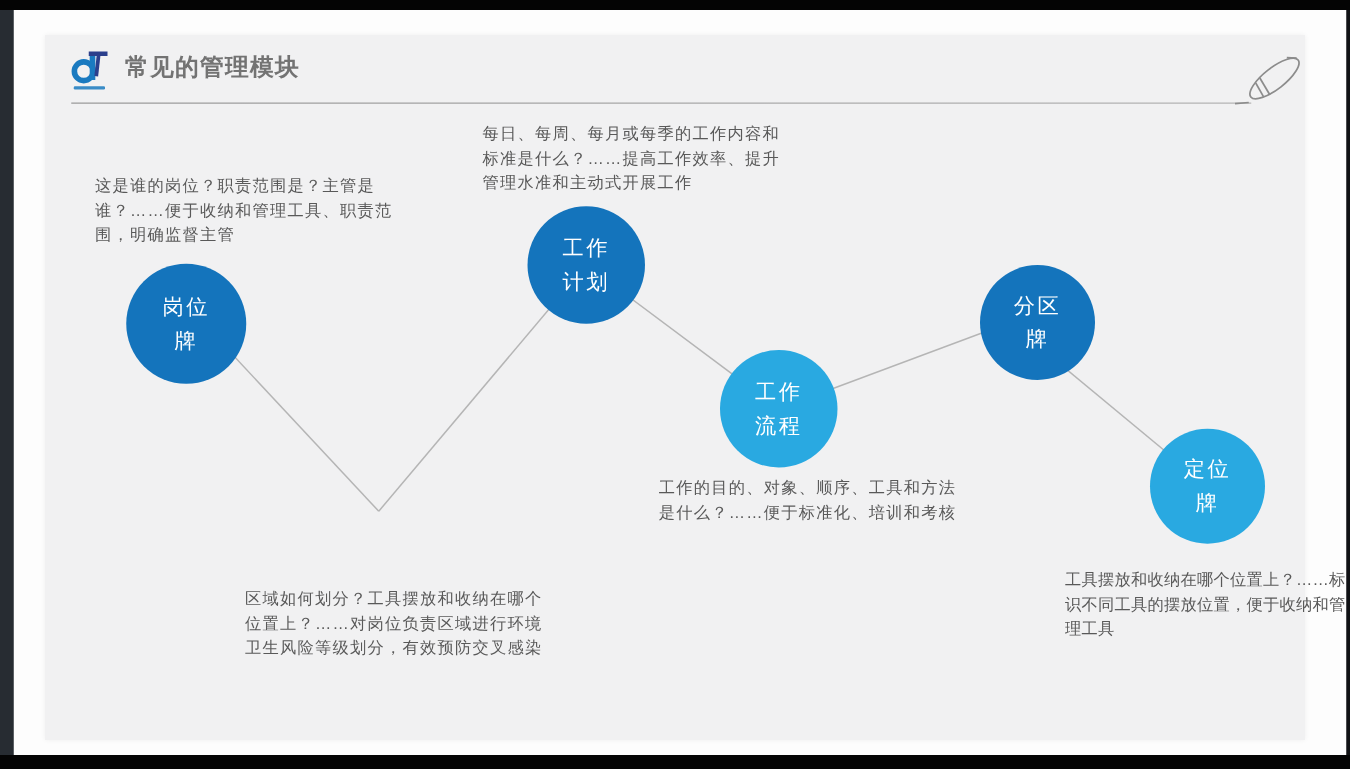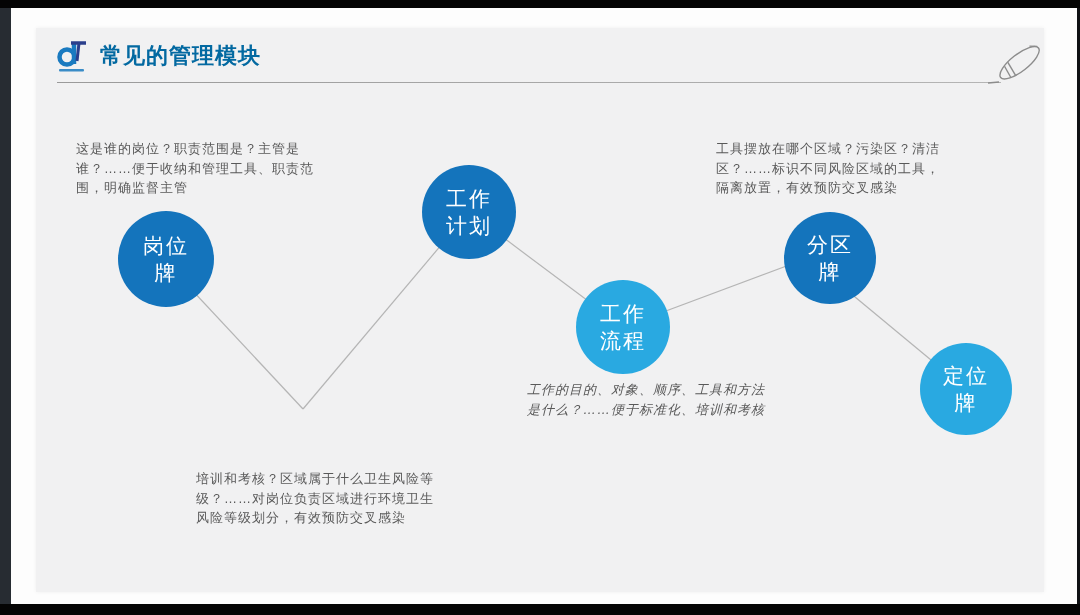--- a/index.html
+++ b/index.html
@@ -17,56 +17,56 @@
   
   .slide{
     position:absolute;left:36px;top:28px;width:1008px;height:564px;
     background:#f1f1f2;box-shadow:0 0 4px rgba(0,0,0,0.06);
   }
 
   
   .logo{position:absolute;left:19px;top:9px;width:34px;height:38px;}
   .page-title{
     position:absolute;left:64px;top:13px;
-    font-size:22px;font-weight:bold;color:#0369a1;letter-spacing:1px;
+    font-size:19px;font-weight:bold;color:#737373;letter-spacing:1px;
   }
   .header-rule{
     position:absolute;left:21px;top:54px;width:944px;height:1px;
     background:linear-gradient(to right,#9a9a9a,#b5b5b5);
   }
   .pen{position:absolute;left:952px;top:8px;width:60px;height:52px;}
 
   
   .connectors{position:absolute;left:0;top:0;width:1008px;height:564px;}
 
   
   .node{
     position:absolute;border-radius:50%;
     display:flex;flex-direction:column;align-items:center;justify-content:center;
-    color:#fff;font-size:21px;font-weight:500;letter-spacing:2px;line-height:27px;
+    color:#fff;font-size:17px;font-weight:500;letter-spacing:2px;line-height:27px;
     text-align:center;
   }
   .node.dark{background:#1474bc;}
   .node.light{background:#29a9e1;}
-  .n-post  {left:82px; top:183px;width:96px;height:96px;}
+  .n-post  {left:65px; top:183px;width:96px;height:96px;}
   .n-plan  {left:386px;top:137px;width:94px;height:94px;}
   .n-risk  {left:220px;top:334px;width:94px;height:94px;}
   .n-flow  {left:540px;top:252px;width:94px;height:94px;}
   .n-zone  {left:748px;top:184px;width:92px;height:92px;}
   .n-locate{left:884px;top:315px;width:92px;height:92px;text-align:right;}
 
   
   .desc{
     position:absolute;font-size:13px;color:#595959;letter-spacing:1px;
     line-height:19.5px;text-align:left;
   }
   .d-post  {left:40px; top:111px;width:242px;}
   .d-plan  {left:350px;top:69px; width:248px;}
   .d-zone  {left:680px;top:111px;width:234px;}
-  .d-flow  {left:491px;top:352px;width:250px;font-style:italic;}
+  .d-flow  {left:491px;top:352px;width:250px;}
   .d-risk  {left:160px;top:441px;width:248px;}
   .d-locate{left:816px;top:426px;width:228px;letter-spacing:0.2px;}
 </style>
 </head>
 <body>
 
 <div class="stage">
   <div class="bar-top"></div>
   <div class="bar-left"></div>
   <div class="bar-right"></div>
@@ -120,18 +120,19 @@
     <div class="node dark n-zone">
       <span>分区</span>
       <span>牌</span>
     </div>
     <div class="node light n-locate">
       <span>定位</span>
       <span>牌</span>
     </div>
 
     <div class="desc d-post">这是谁的岗位？职责范围是？主管是谁？……便于收纳和管理工具、职责范围，明确监督主管</div>
-    <div class="desc d-zone">工具摆放在哪个区域？污染区？清洁区？……标识不同风险区域的工具，隔离放置，有效预防交叉感染</div>
+    <div class="desc d-plan">每日、每周、每月或每季的工作内容和标准是什么？……提高工作效率、提升管理水准和主动式开展工作</div>
     <div class="desc d-flow">工作的目的、对象、顺序、工具和方法是什么？……便于标准化、培训和考核</div>
-    <div class="desc d-risk">培训和考核？区域属于什么卫生风险等级？……对岗位负责区域进行环境卫生风险等级划分，有效预防交叉感染</div>
+    <div class="desc d-risk">区域如何划分？工具摆放和收纳在哪个位置上？……对岗位负责区域进行环境卫生风险等级划分，有效预防交叉感染</div>
+    <div class="desc d-locate">工具摆放和收纳在哪个位置上？……标识不同工具的摆放位置，便于收纳和管理工具</div>
 
   </div>
 </div>
 
 </body></html>

